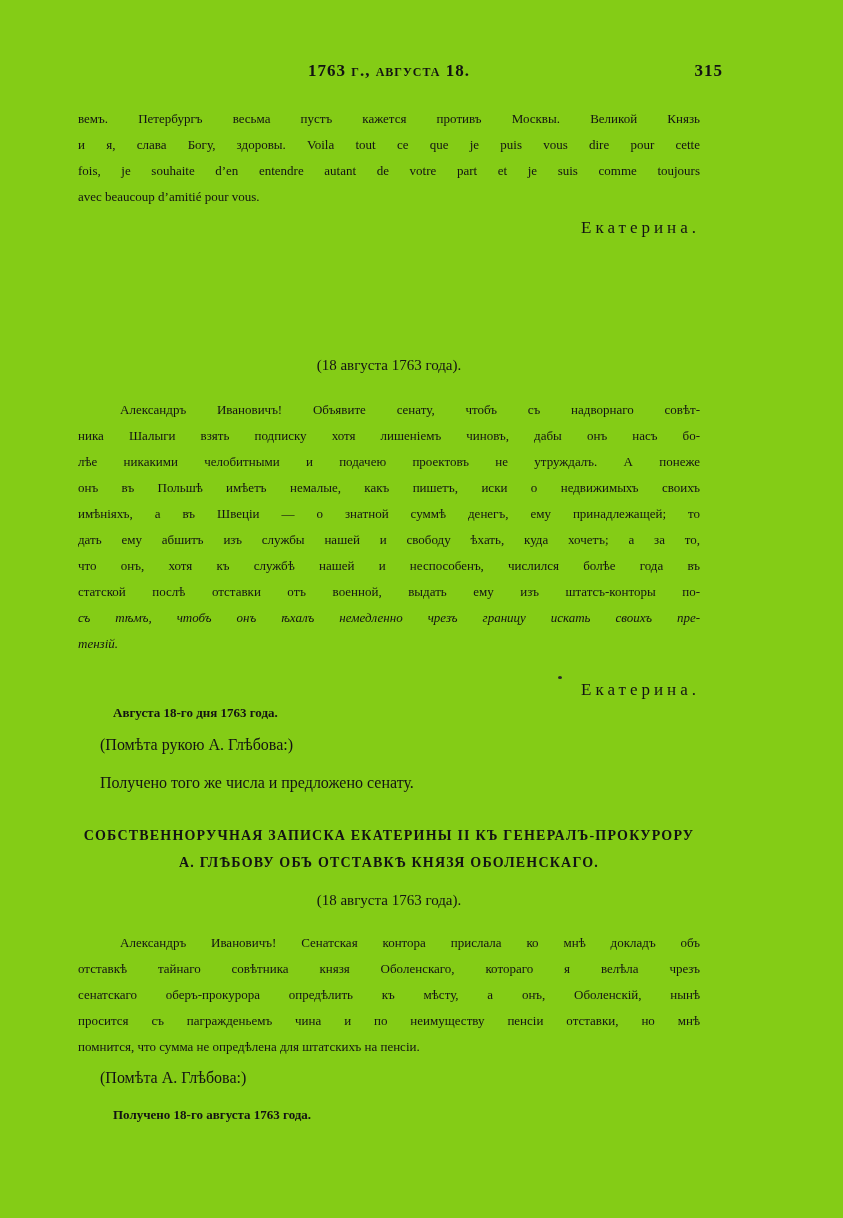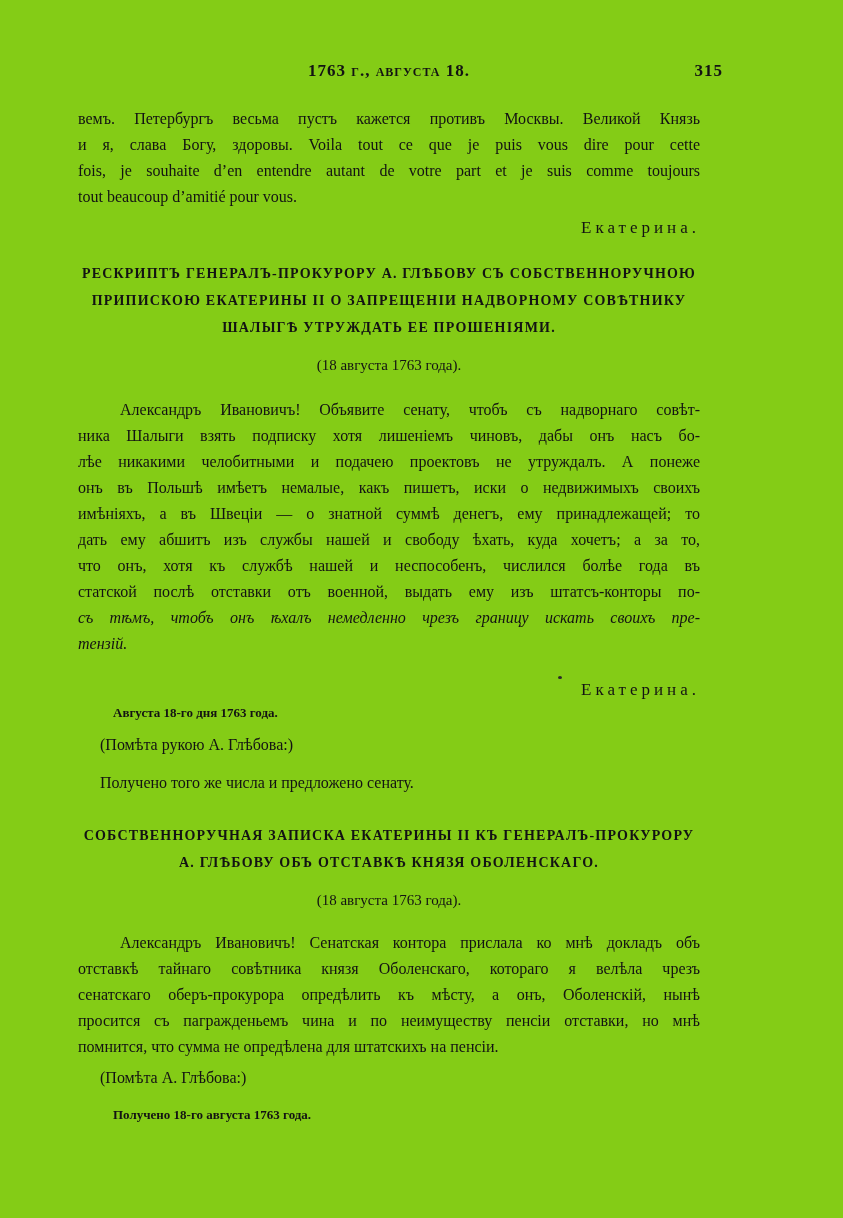--- a/index.html
+++ b/index.html
@@ -26,21 +26,21 @@
     letter-spacing: 1px;
   }
   .hdr-num {
     position: absolute; right: 0; top: 0;
     font-size: 17px; font-weight: bold;
     letter-spacing: 1px;
   }
   
   .block { position: absolute; left: 78px; width: 622px; }
   .tline {
-    font-size: 16px;
+    font-size: 13px;
     line-height: 26px;
     text-align: justify;
     text-align-last: justify;
     white-space: normal;
   }
   .tline.noj { text-align: left; text-align-last: left; }
   .tline.indent { text-indent: 42px; }
   .tline.italic { font-style: italic; }
   
   .sig {
@@ -90,30 +90,25 @@
 
   <div class="hdr">
     <div class="hdr-title">1763 г., августа 18.</div>
     <div class="hdr-num">315</div>
   </div>
 
   <div class="block" style="top:106px;">
     <div class="tline">вемъ.  Петербургъ весьма пустъ кажется противъ Москвы.  Великой Князь</div>
     <div class="tline">и я, слава Богу, здоровы.  Voila tout ce que je puis vous dire pour cette</div>
     <div class="tline">fois, je souhaite d’en entendre autant de votre part et je suis comme toujours</div>
-    <div class="tline noj">tout beaucoup d’amitié pour vous.</div>
+    <div class="tline noj">avec beaucoup d’amitié pour vous.</div>
   </div>
 
   <div class="block sig" style="top:216px;">Екатерина.</div>
 
-  <div class="block" style="top:260px;">
-    <div class="heading-line">РЕСКРИПТЪ ГЕНЕРАЛЪ-ПРОКУРОРУ А. ГЛѢБОВУ СЪ СОБСТВЕННОРУЧНОЮ</div>
-    <div class="heading-line">ПРИПИСКОЮ ЕКАТЕРИНЫ II О ЗАПРЕЩЕНІИ НАДВОРНОМУ СОВѢТНИКУ</div>
-    <div class="heading-line">ШАЛЫГѢ УТРУЖДАТЬ ЕЕ ПРОШЕНІЯМИ.</div>
-  </div>
 
   <div class="block dateline" style="top:353px;">(18 августа 1763 года).</div>
 
   <div class="block" style="top:397px;">
     <div class="tline indent">Александръ Ивановичъ! Объявите сенату, чтобъ съ надворнаго совѣт-</div>
     <div class="tline">ника Шалыги взять подписку хотя лишеніемъ чиновъ, дабы онъ насъ бо-</div>
     <div class="tline">лѣе никакими челобитными и подачею проектовъ не утруждалъ.  А понеже</div>
     <div class="tline">онъ въ Польшѣ имѣетъ немалые, какъ пишетъ, иски о недвижимыхъ своихъ</div>
     <div class="tline">имѣніяхъ, а въ Швеціи — о знатной суммѣ денегъ, ему принадлежащей; то</div>
     <div class="tline">дать ему абшитъ изъ службы нашей и свободу ѣхать, куда хочетъ; а за то,</div>

